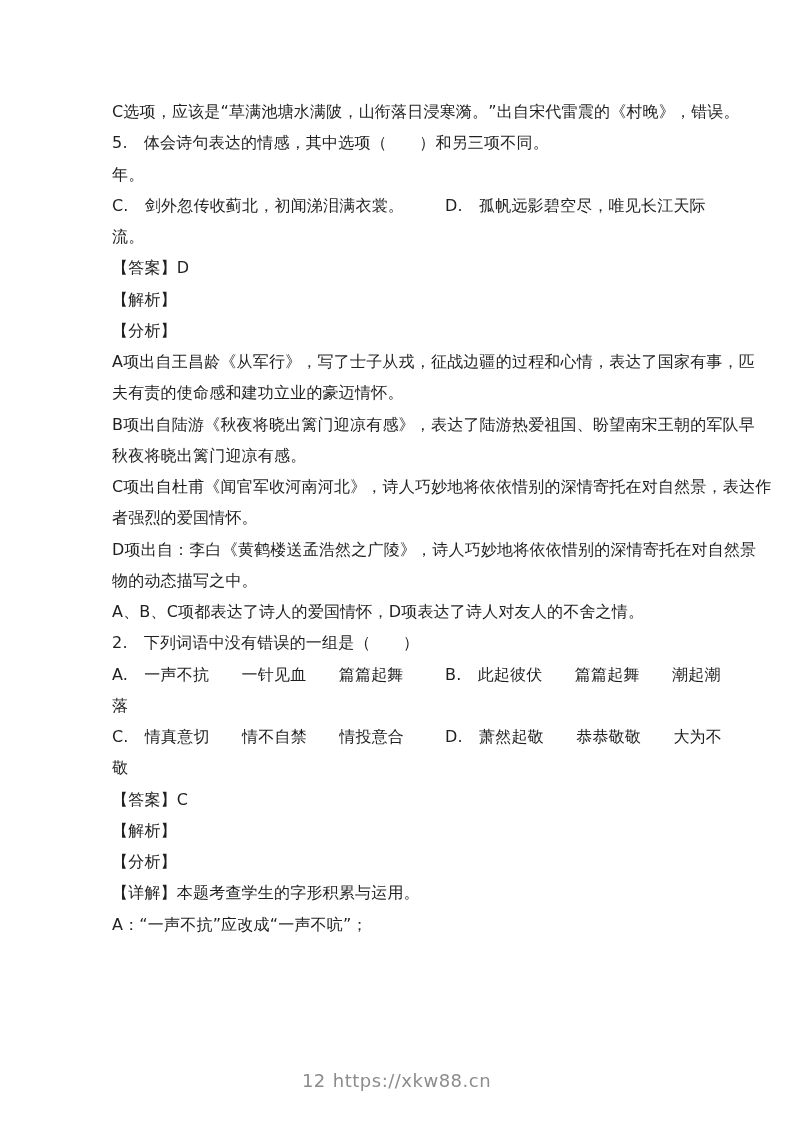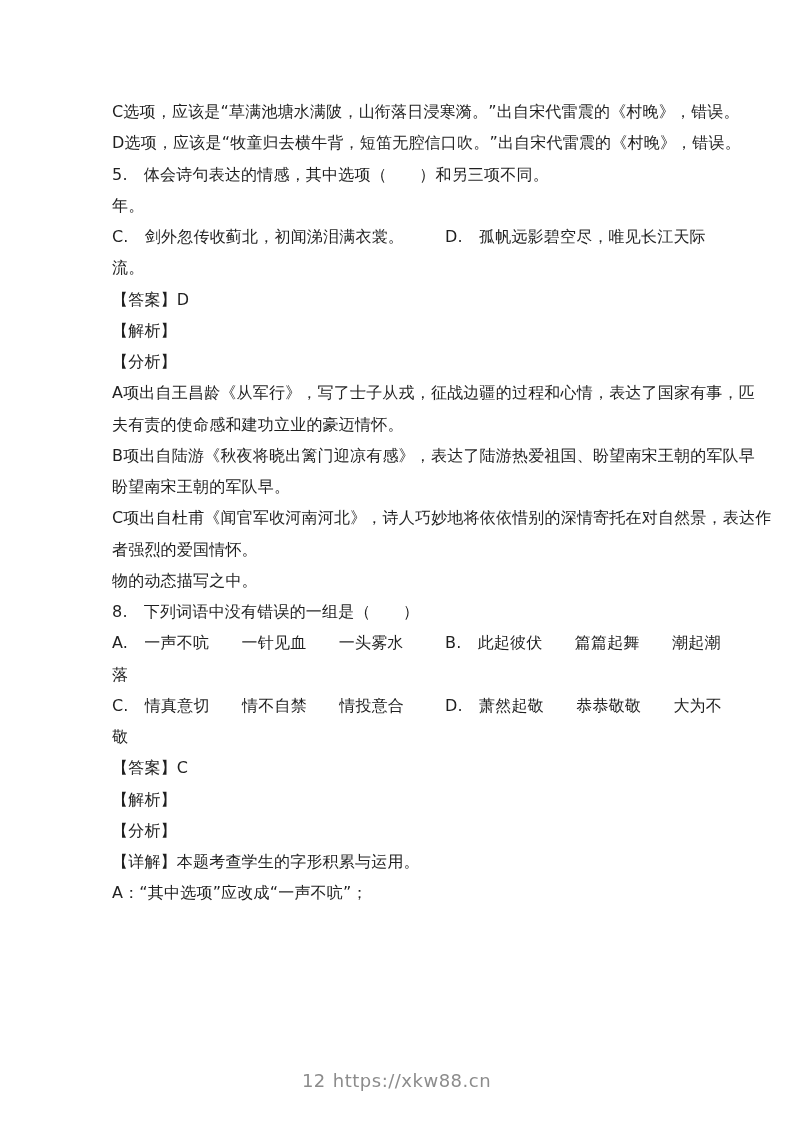--- a/index.html
+++ b/index.html
@@ -51,42 +51,43 @@
     letter-spacing: 0.5px;
   }
   .footer .page-num { margin-right: 7px; }
 </style>
 </head>
 <body>
 
 <div class="page">
   <div class="doc" id="doc">
       <div class="line">C选项，应该是“草满池塘水满陂，山衔落日浸寒漪。”出自宋代雷震的《村晚》，错误。</div>
-      <div class="line">D选项，应该是“牧童归去横牛背，短笛无腔信口吹。”出自宋代雷震的《村晚》，错误。</div>
       <div class="line">5.　体会诗句表达的情感，其中选项（　　）和另三项不同。</div>
       <div class="line">年。</div>
       <div class="line"><span class="col-left">C.　剑外忽传收蓟北，初闻涕泪满衣裳。</span><span class="col-right">D.　孤帆远影碧空尽，唯见长江天际</span></div>
       <div class="line">流。</div>
       <div class="line">【答案】D</div>
       <div class="line">【解析】</div>
       <div class="line">【分析】</div>
       <div class="line">A项出自王昌龄《从军行》，写了士子从戎，征战边疆的过程和心情，表达了国家有事，匹</div>
       <div class="line">夫有责的使命感和建功立业的豪迈情怀。</div>
       <div class="line">B项出自陆游《秋夜将晓出篱门迎凉有感》，表达了陆游热爱祖国、盼望南宋王朝的军队早</div>
-      <div class="line">盼望南宋王朝的军队早。</div>
+      <div class="line">秋夜将晓出篱门迎凉有感。</div>
       <div class="line">C项出自杜甫《闻官军收河南河北》，诗人巧妙地将依依惜别的深情寄托在对自然景，表达作</div>
       <div class="line">者强烈的爱国情怀。</div>
+      <div class="line">D项出自：李白《黄鹤楼送孟浩然之广陵》，诗人巧妙地将依依惜别的深情寄托在对自然景</div>
       <div class="line">物的动态描写之中。</div>
-      <div class="line">8.　下列词语中没有错误的一组是（　　）</div>
-      <div class="line"><span class="col-left">A.　一声不吭　　一针见血　　一头雾水</span><span class="col-right">B.　此起彼伏　　篇篇起舞　　潮起潮</span></div>
+      <div class="line">A、B、C项都表达了诗人的爱国情怀，D项表达了诗人对友人的不舍之情。</div>
+      <div class="line">2.　下列词语中没有错误的一组是（　　）</div>
+      <div class="line"><span class="col-left">A.　一声不抗　　一针见血　　篇篇起舞</span><span class="col-right">B.　此起彼伏　　篇篇起舞　　潮起潮</span></div>
       <div class="line">落</div>
       <div class="line"><span class="col-left">C.　情真意切　　情不自禁　　情投意合</span><span class="col-right">D.　萧然起敬　　恭恭敬敬　　大为不</span></div>
       <div class="line">敬</div>
       <div class="line">【答案】C</div>
       <div class="line">【解析】</div>
       <div class="line">【分析】</div>
       <div class="line">【详解】本题考查学生的字形积累与运用。</div>
-      <div class="line">A：“其中选项”应改成“一声不吭”；</div>
+      <div class="line">A：“一声不抗”应改成“一声不吭”；</div>
     </div>
   <div class="footer">
     <span class="page-num">12</span><span>https://xkw88.cn</span>
   </div>
 </div>
 
 </body></html>

